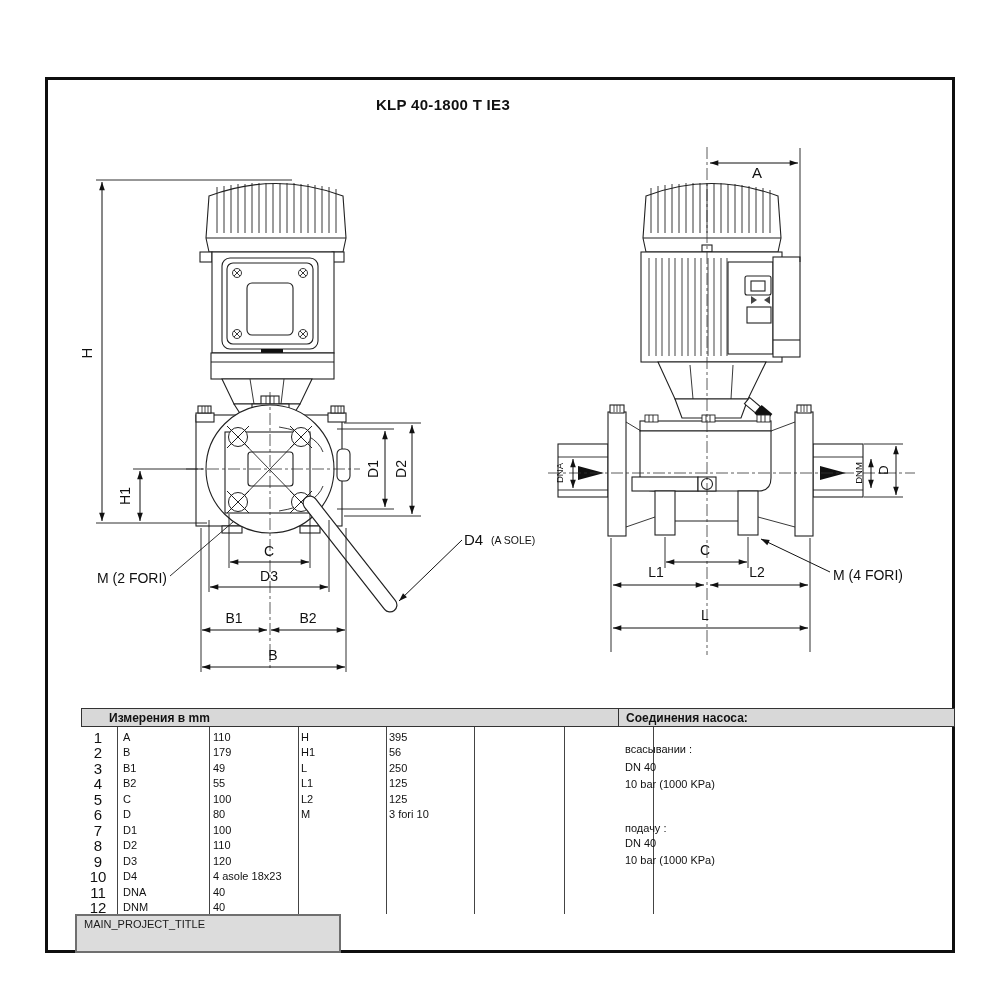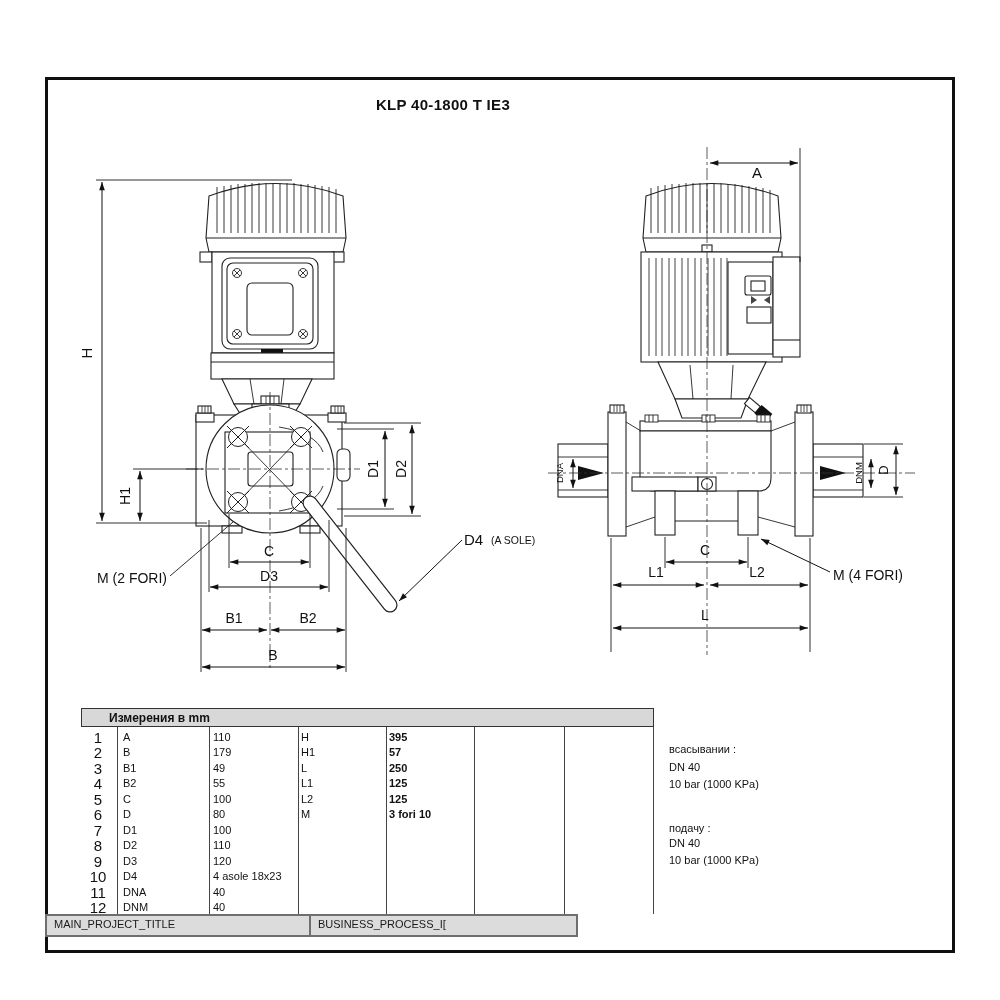--- a/index.html
+++ b/index.html
@@ -13,33 +13,33 @@
 
   
   .dim-table{position:absolute;left:45px;top:708px;width:573px;height:206px;overflow:hidden;margin-left:36px;}
   .dim-table .thead{position:absolute;left:0;top:0;width:573px;height:19px;background:#d8d8d8;
         border:1px solid #333;box-sizing:border-box;font-size:12px;font-weight:bold;
         line-height:18px;padding-left:27px;}
   .vline{position:absolute;top:19px;width:1px;height:187px;background:#444;}
   .trow{position:absolute;left:0;width:573px;height:16px;font-size:11px;line-height:15px;}
   .trow span{position:absolute;top:0;white-space:nowrap;}
   .c-num{left:0;width:34px;text-align:center;font-size:15px;line-height:15px;}
-  .c-d{left:42px;} .c-v{left:132px;} .c-d2{left:220px;} .c-v2{left:308px;font-weight:bold;}
+  .c-d{left:42px;} .c-v{left:132px;} .c-d2{left:220px;} .c-v2{left:308px;}
 
   
   .conn{position:absolute;left:618px;top:708px;width:337px;height:206px;}
   .conn .thead{position:absolute;left:0;top:0;width:337px;height:19px;background:#d8d8d8;
         border:1px solid #333;box-sizing:border-box;font-size:12px;font-weight:bold;
         line-height:18px;padding-left:7px;}
-  .conn .cline{position:absolute;left:7px;font-size:11px;line-height:14px;white-space:nowrap;margin-left:44px;}
+  .conn .cline{position:absolute;left:7px;font-size:11px;line-height:14px;white-space:nowrap;}
 
   
   .tblock{position:absolute;left:45px;top:914px;width:910px;height:39px;}
-  .tcell{position:absolute;top:0;height:23px;background:#dcdcdc;border:2px solid #6f6f6f;
-        box-sizing:border-box;font-size:11px;color:#1a1a1a;padding:2px 0 0 7px;white-space:nowrap;overflow:hidden;}
+  .tcell{position:absolute;top:0;height:39px;background:#dcdcdc;border:2px solid #6f6f6f;
+        box-sizing:border-box;font-size:11px;color:#1a1a1a;padding:2px 0 0 7px;white-space:nowrap;overflow:hidden;margin-left:30px;}
   svg text{font-family:"Liberation Sans",sans-serif;fill:#111;}
 </style>
 </head>
 <body>
 
 <div class="page">
   <div class="frame"></div>
   <div class="drawing-title">KLP 40-1800 T IE3</div>
 
   <svg class="dwg" viewBox="45 115 910 593">
@@ -258,21 +258,21 @@
         <span class="c-d">A</span>
         <span class="c-v">110</span>
         <span class="c-d2">H</span>
         <span class="c-v2">395</span>
       </div>
     <div class="trow" style="top:37px">
         <span class="c-num">2</span>
         <span class="c-d">B</span>
         <span class="c-v">179</span>
         <span class="c-d2">H1</span>
-        <span class="c-v2">57</span>
+        <span class="c-v2">56</span>
       </div>
     <div class="trow" style="top:53px">
         <span class="c-num">3</span>
         <span class="c-d">B1</span>
         <span class="c-v">49</span>
         <span class="c-d2">L</span>
         <span class="c-v2">250</span>
       </div>
     <div class="trow" style="top:68px">
         <span class="c-num">4</span>
@@ -333,25 +333,25 @@
     <div class="trow" style="top:192px">
         <span class="c-num">12</span>
         <span class="c-d">DNM</span>
         <span class="c-v">40</span>
         <span class="c-d2"></span>
         <span class="c-v2"></span>
       </div>
   </div>
 
   <div class="conn">
+    <div class="thead">Соединения насоса:</div>
     <div class="cline" style="top:34px">всасывании :</div>
     <div class="cline" style="top:52px">DN 40</div>
     <div class="cline" style="top:69px">10 bar (1000 KPa)</div>
     <div class="cline" style="top:113px">подачу :</div>
     <div class="cline" style="top:128px">DN 40</div>
     <div class="cline" style="top:145px">10 bar (1000 KPa)</div>
   </div>
 
   <div class="tblock">
     <div class="tcell" style="left:0;width:266px">MAIN_PROJECT_TITLE</div>
-    <div class="tcell" style="left:264px;width:269px">BUSINESS_PROCESS_I[</div>
   </div>
 </div>
 
 </body></html>

